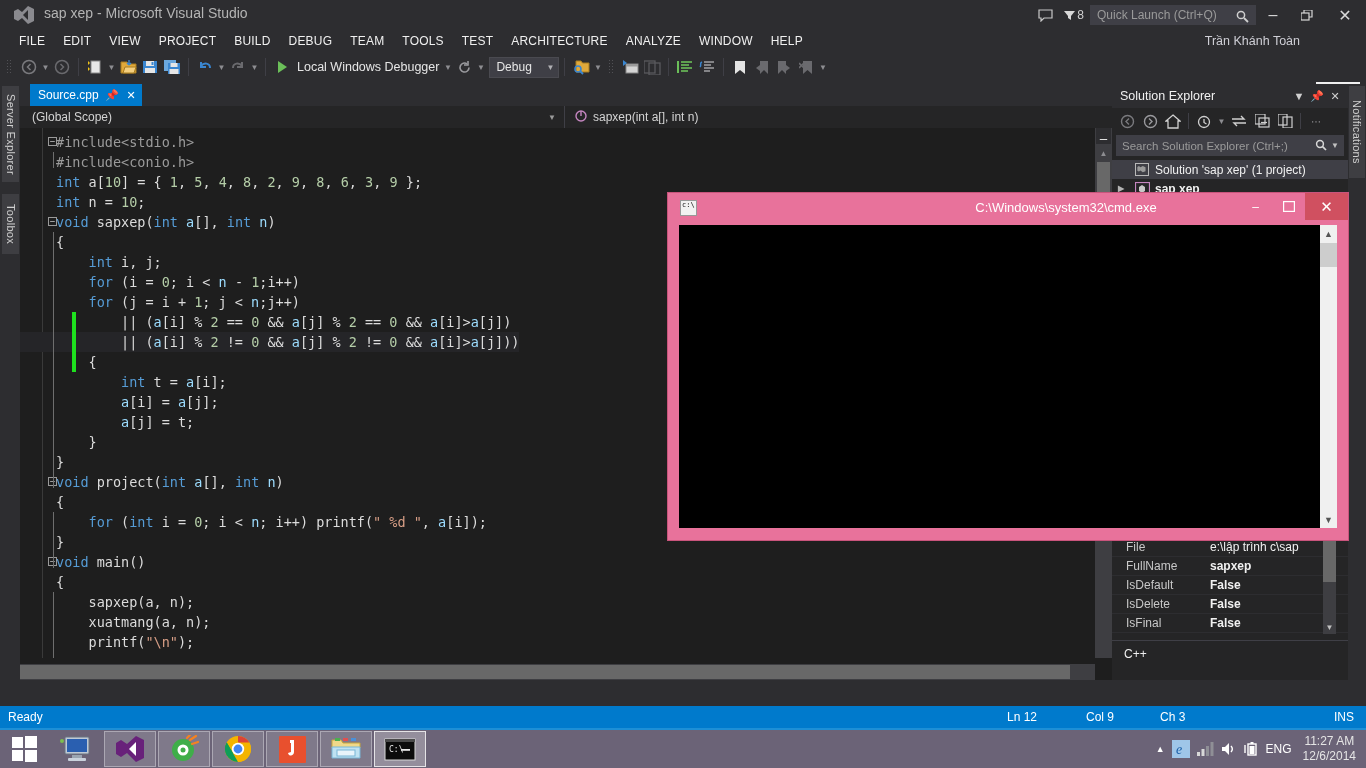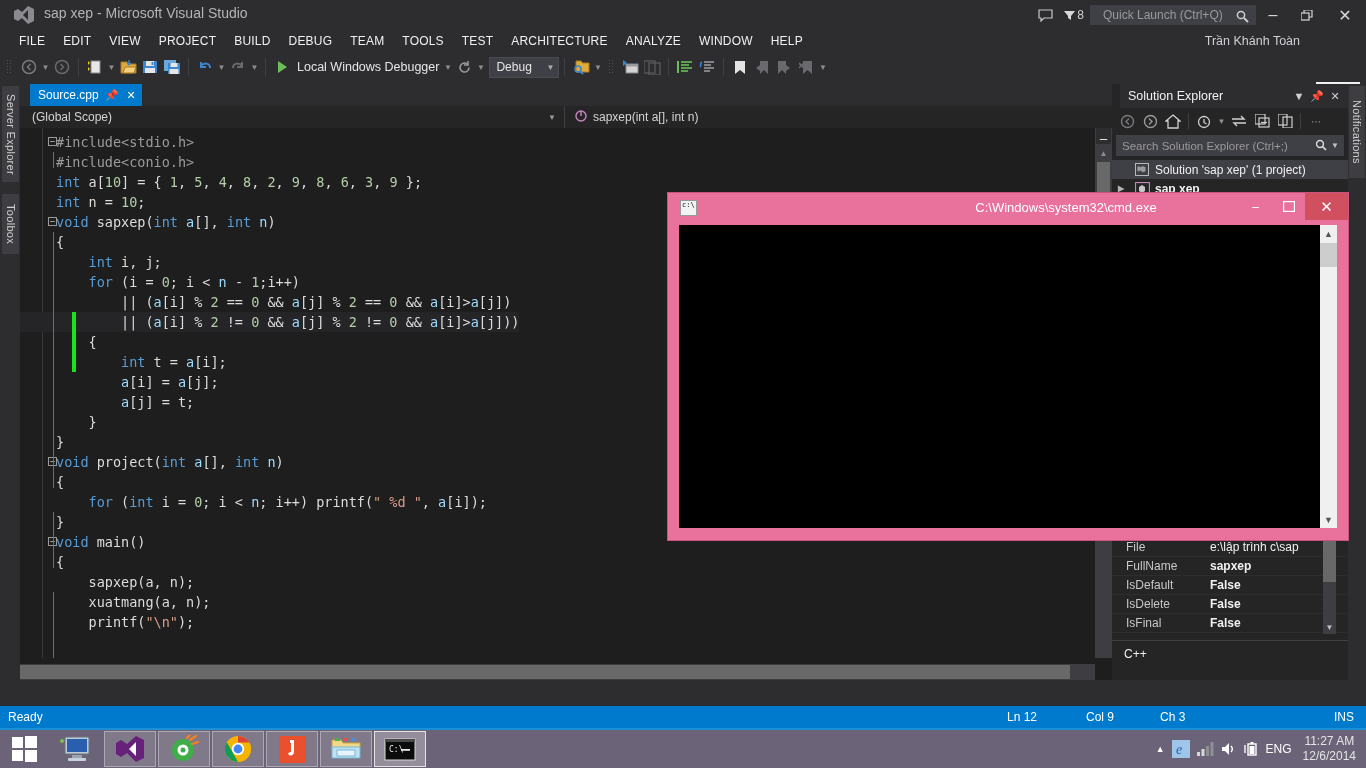--- a/index.html
+++ b/index.html
@@ -14,21 +14,21 @@
   
   .titlebar{position:absolute;left:0;top:0;width:1366px;height:30px;background:#2d2d30;}
   .vs-logo{position:absolute;left:14px;top:6px;width:20px;height:18px;}
   .title-text{position:absolute;left:44px;top:5px;font-size:14px;color:#b4b4b4;white-space:nowrap;}
   .tb-right{position:absolute;right:0;top:0;height:30px;display:flex;align-items:center;}
   .feedback-icon{width:26px;height:30px;display:flex;align-items:center;justify-content:center;}
   .notify-grp{display:flex;align-items:center;gap:2px;margin:0 6px 0 6px;color:#d0d0d0;font-size:12px;}
   .quick-launch{position:relative;width:166px;height:20px;background:#3f3f46;border:1px solid #3f3f46;display:flex;align-items:center;}
   .quick-launch input{
     width:140px;height:18px;background:transparent;border:none;outline:none;
-    color:#9a9a9a;font-size:12px;padding-left:12px;font-family:"Liberation Sans",sans-serif;
+    color:#9a9a9a;font-size:12px;padding-left:6px;font-family:"Liberation Sans",sans-serif;
   }
   .quick-launch input::placeholder{color:#9a9a9a;}
   .ql-search{position:absolute;right:6px;top:3px;}
   .win-btn{width:34px;height:30px;display:flex;align-items:center;justify-content:center;color:#d8d8d8;}
   .win-btn.close{width:42px;}
 
   
   .menubar{position:absolute;left:0;top:30px;width:1366px;height:22px;background:#2d2d30;}
   .menubar .items{display:flex;align-items:center;height:22px;padding-left:10px;}
   .menubar .mi{font-size:12px;color:#f0f0f0;padding:2px 9px;letter-spacing:.2px;}
@@ -99,21 +99,21 @@
   .hscroll .thumb{position:absolute;left:0;top:1px;width:1050px;height:14px;background:#686868;}
   .zoombar{position:absolute;left:20px;bottom:0;width:1092px;height:22px;background:#2d2d30;display:flex;align-items:center;}
   .zoomsel{width:58px;height:18px;background:#3f3f46;border:1px solid #4a4a50;margin-left:14px;display:flex;
     align-items:center;justify-content:space-between;padding:0 4px 0 5px;}
   .zoomsel span{font-size:11px;color:#e4e4e4;}
   .zoomsel i{font-style:normal;font-size:8px;color:#b4b4b8;}
   .zleft{margin-left:8px;color:#6f6f73;font-size:9px;}
 
   
   .sol{position:absolute;left:1112px;top:84px;width:236px;height:596px;background:#252526;}
-  .sol-hdr{height:24px;display:flex;align-items:center;padding:0 4px 0 8px;background:#2d2d30;margin-left:8px;}
+  .sol-hdr{height:24px;display:flex;align-items:center;padding:0 4px 0 8px;background:#2d2d30;}
   .sol-hdr .t{font-size:12.5px;color:#f0f0f0;flex:1;}
   .sol-hdr .ic{width:18px;height:22px;display:flex;align-items:center;justify-content:center;color:#d0d0d0;font-size:11px;}
   .sol-tools{height:26px;display:flex;align-items:center;padding-left:4px;background:#252526;gap:1px;}
   .sol-tools .b{width:22px;height:22px;display:flex;align-items:center;justify-content:center;color:#c8c8c8;}
   .sol-sep{width:1px;height:16px;background:#3f3f46;margin:0 3px;}
   .sol-search{margin:1px 4px 0 4px;height:21px;background:#3f3f46;display:flex;align-items:center;}
   .sol-search input{flex:1;background:transparent;border:none;outline:none;color:#b0b0b0;font-size:11.5px;
     padding-left:6px;font-family:"Liberation Sans",sans-serif;}
   .sol-search input::placeholder{color:#9a9a9a;}
   .sol-tree{margin-top:4px;}
@@ -445,20 +445,21 @@
       <div class="gutter-ind"></div>
       <div class="codebox" id="codebox">
           <div class="cl"><span class="pre">#include&lt;stdio.h&gt;</span><span class="fold">−</span></div>
           <div class="cl"><span class="pre">#include&lt;conio.h&gt;</span></div>
           <div class="cl"><span class="kw">int</span> a[<span class="num">10</span>] = { <span class="num">1</span>, <span class="num">5</span>, <span class="num">4</span>, <span class="num">8</span>, <span class="num">2</span>, <span class="num">9</span>, <span class="num">8</span>, <span class="num">6</span>, <span class="num">3</span>, <span class="num">9</span> };</div>
           <div class="cl"><span class="kw">int</span> n = <span class="num">10</span>;</div>
           <div class="cl"><span class="kw">void</span> <span class="plain">sapxep</span>(<span class="kw">int</span> <span class="id">a</span>[], <span class="kw">int</span> <span class="id">n</span>)<span class="fold">−</span></div>
           <div class="cl">{</div>
           <div class="cl">    <span class="kw">int</span> i, j;</div>
           <div class="cl">    <span class="kw">for</span> (i = <span class="num">0</span>; i &lt; <span class="id">n</span> - <span class="num">1</span>;i++)</div>
+          <div class="cl">    <span class="kw">for</span> (j = i + <span class="num">1</span>; j &lt; <span class="id">n</span>;j++)</div>
           <div class="cl">        || (<span class="id">a</span>[i] % <span class="num">2</span> == <span class="num">0</span> &amp;&amp; <span class="id">a</span>[j] % <span class="num">2</span> == <span class="num">0</span> &amp;&amp; <span class="id">a</span>[i]&gt;<span class="id">a</span>[j])</div>
           <div class="cl cur">        || (<span class="id">a</span>[i] % <span class="num">2</span> != <span class="num">0</span> &amp;&amp; <span class="id">a</span>[j] % <span class="num">2</span> != <span class="num">0</span> &amp;&amp; <span class="id">a</span>[i]&gt;<span class="id">a</span>[j]))</div>
           <div class="cl">    {</div>
           <div class="cl">        <span class="kw">int</span> t = <span class="id">a</span>[i];</div>
           <div class="cl">        <span class="id">a</span>[i] = <span class="id">a</span>[j];</div>
           <div class="cl">        <span class="id">a</span>[j] = t;</div>
           <div class="cl">    }</div>
           <div class="cl">}</div>
           <div class="cl"><span class="kw">void</span> <span class="plain">project</span>(<span class="kw">int</span> <span class="id">a</span>[], <span class="kw">int</span> <span class="id">n</span>)<span class="fold">−</span></div>
           <div class="cl">{</div>

